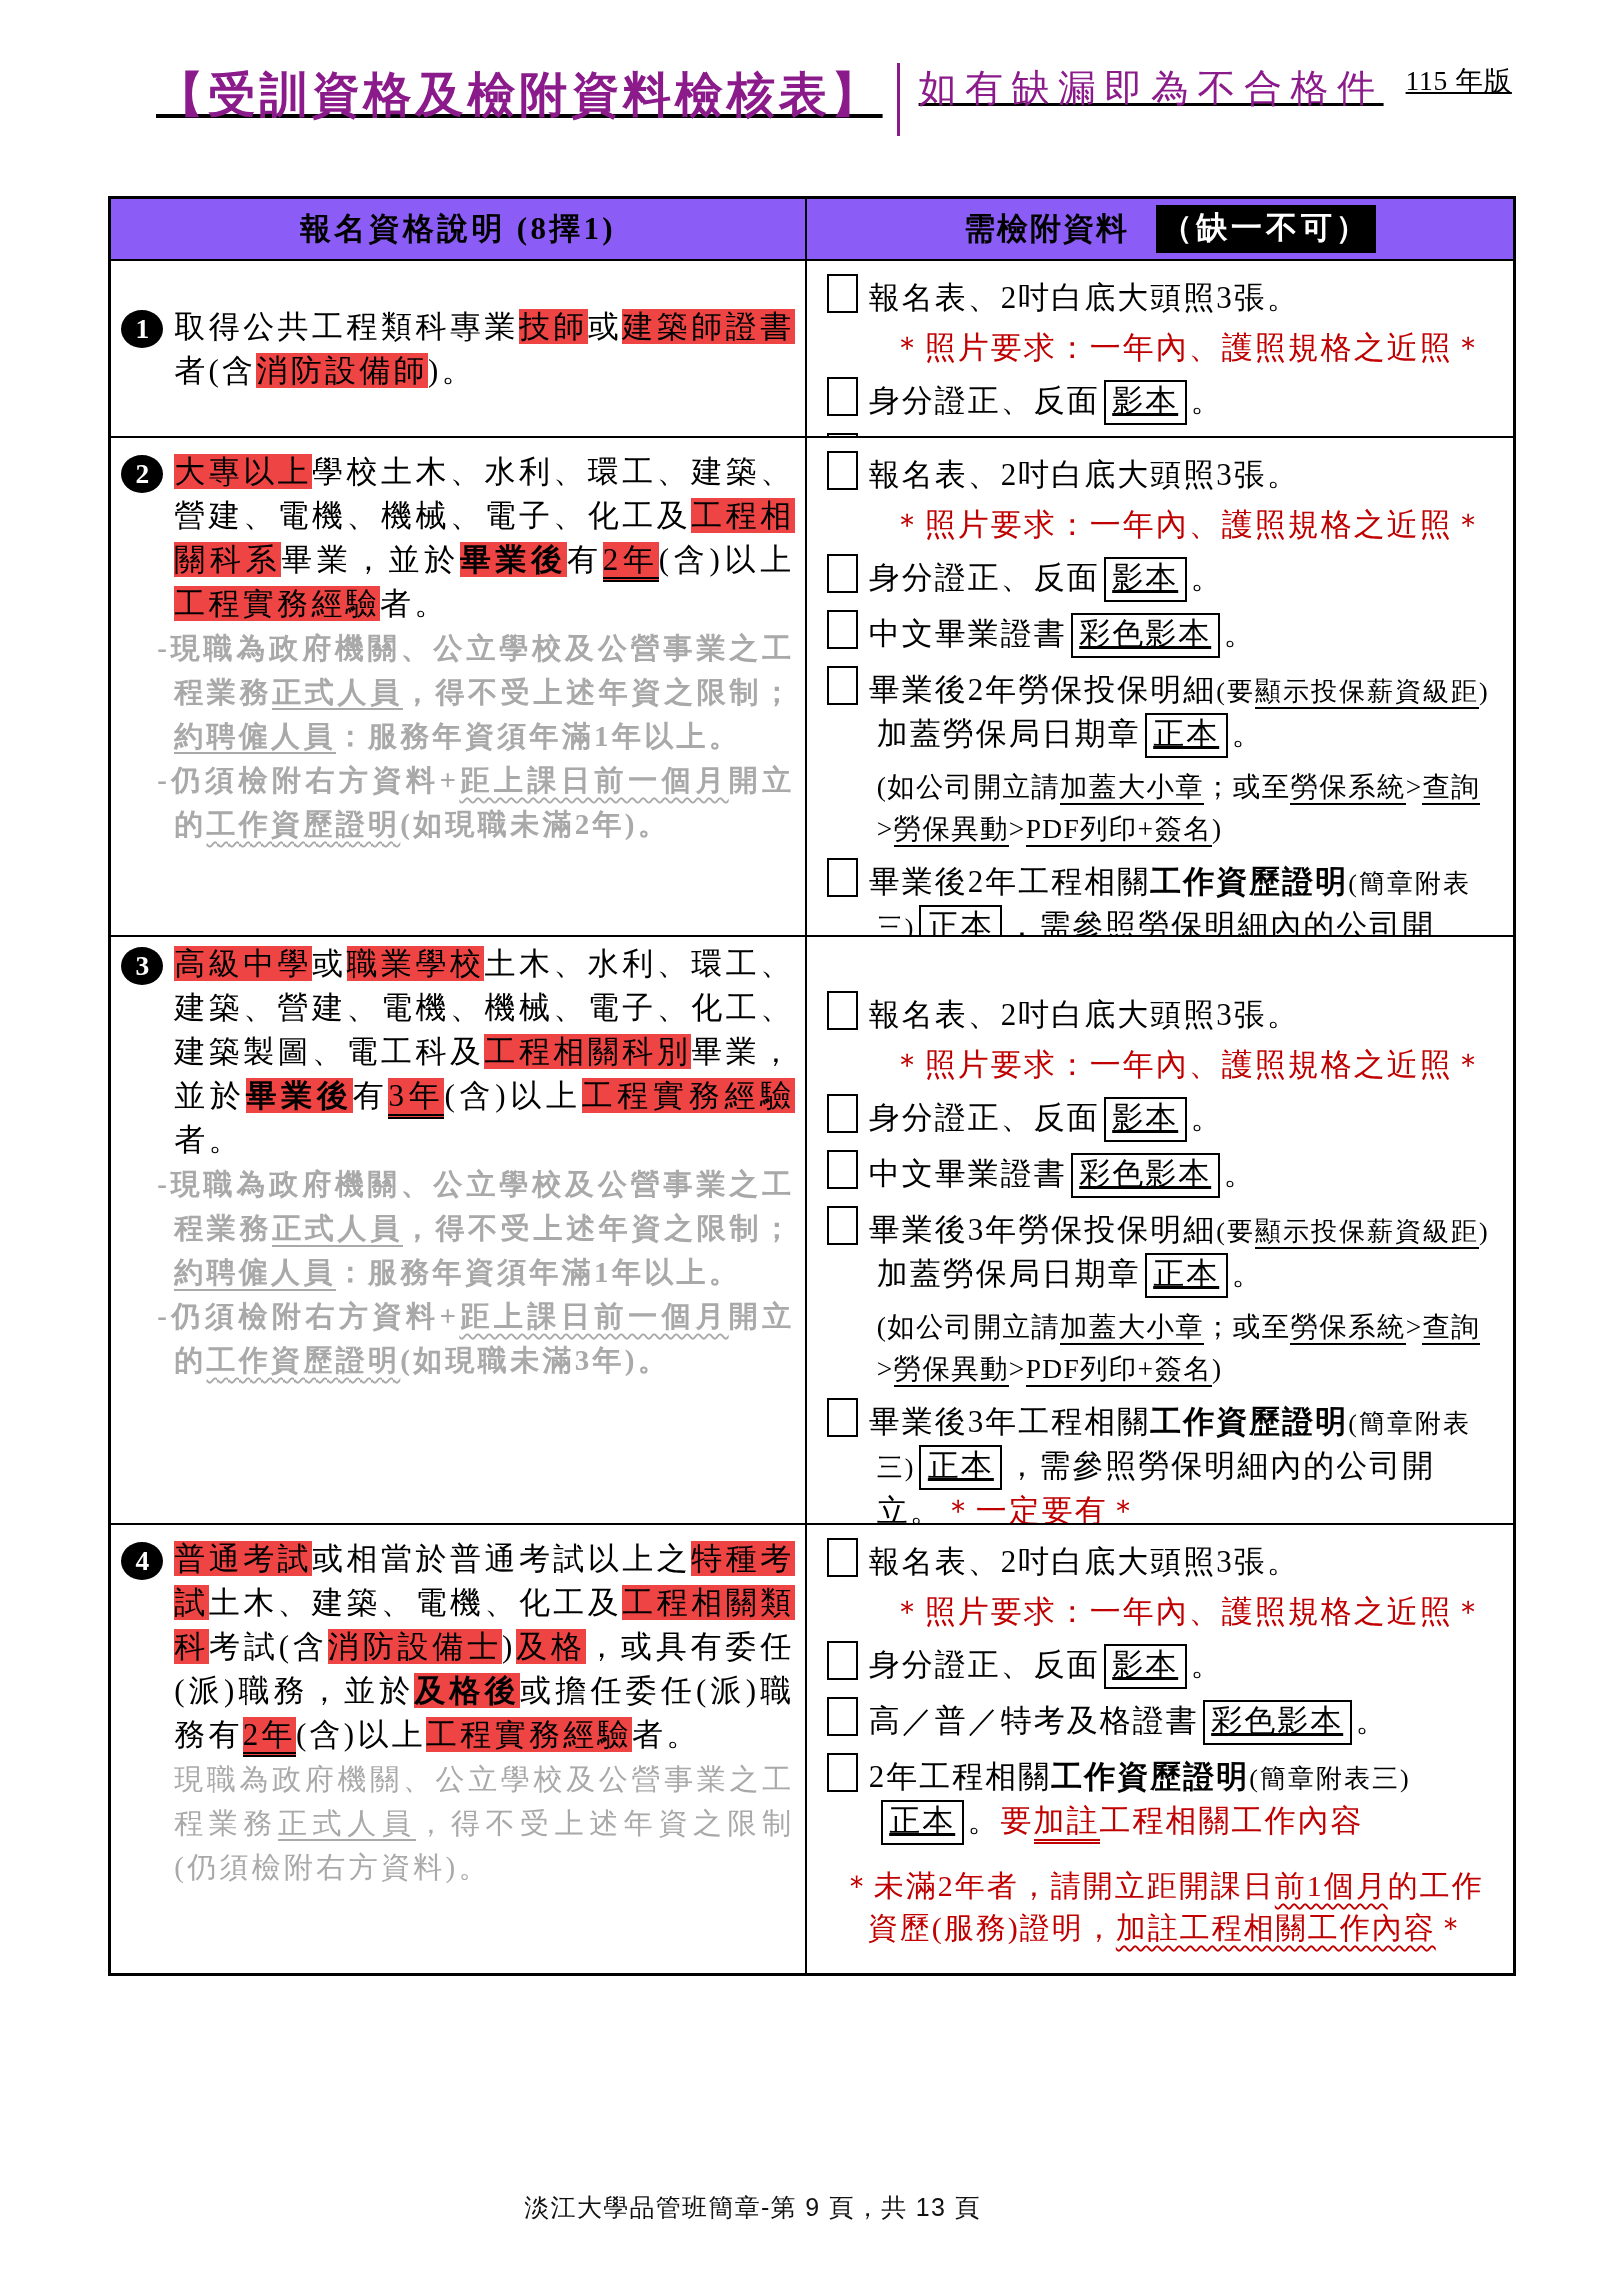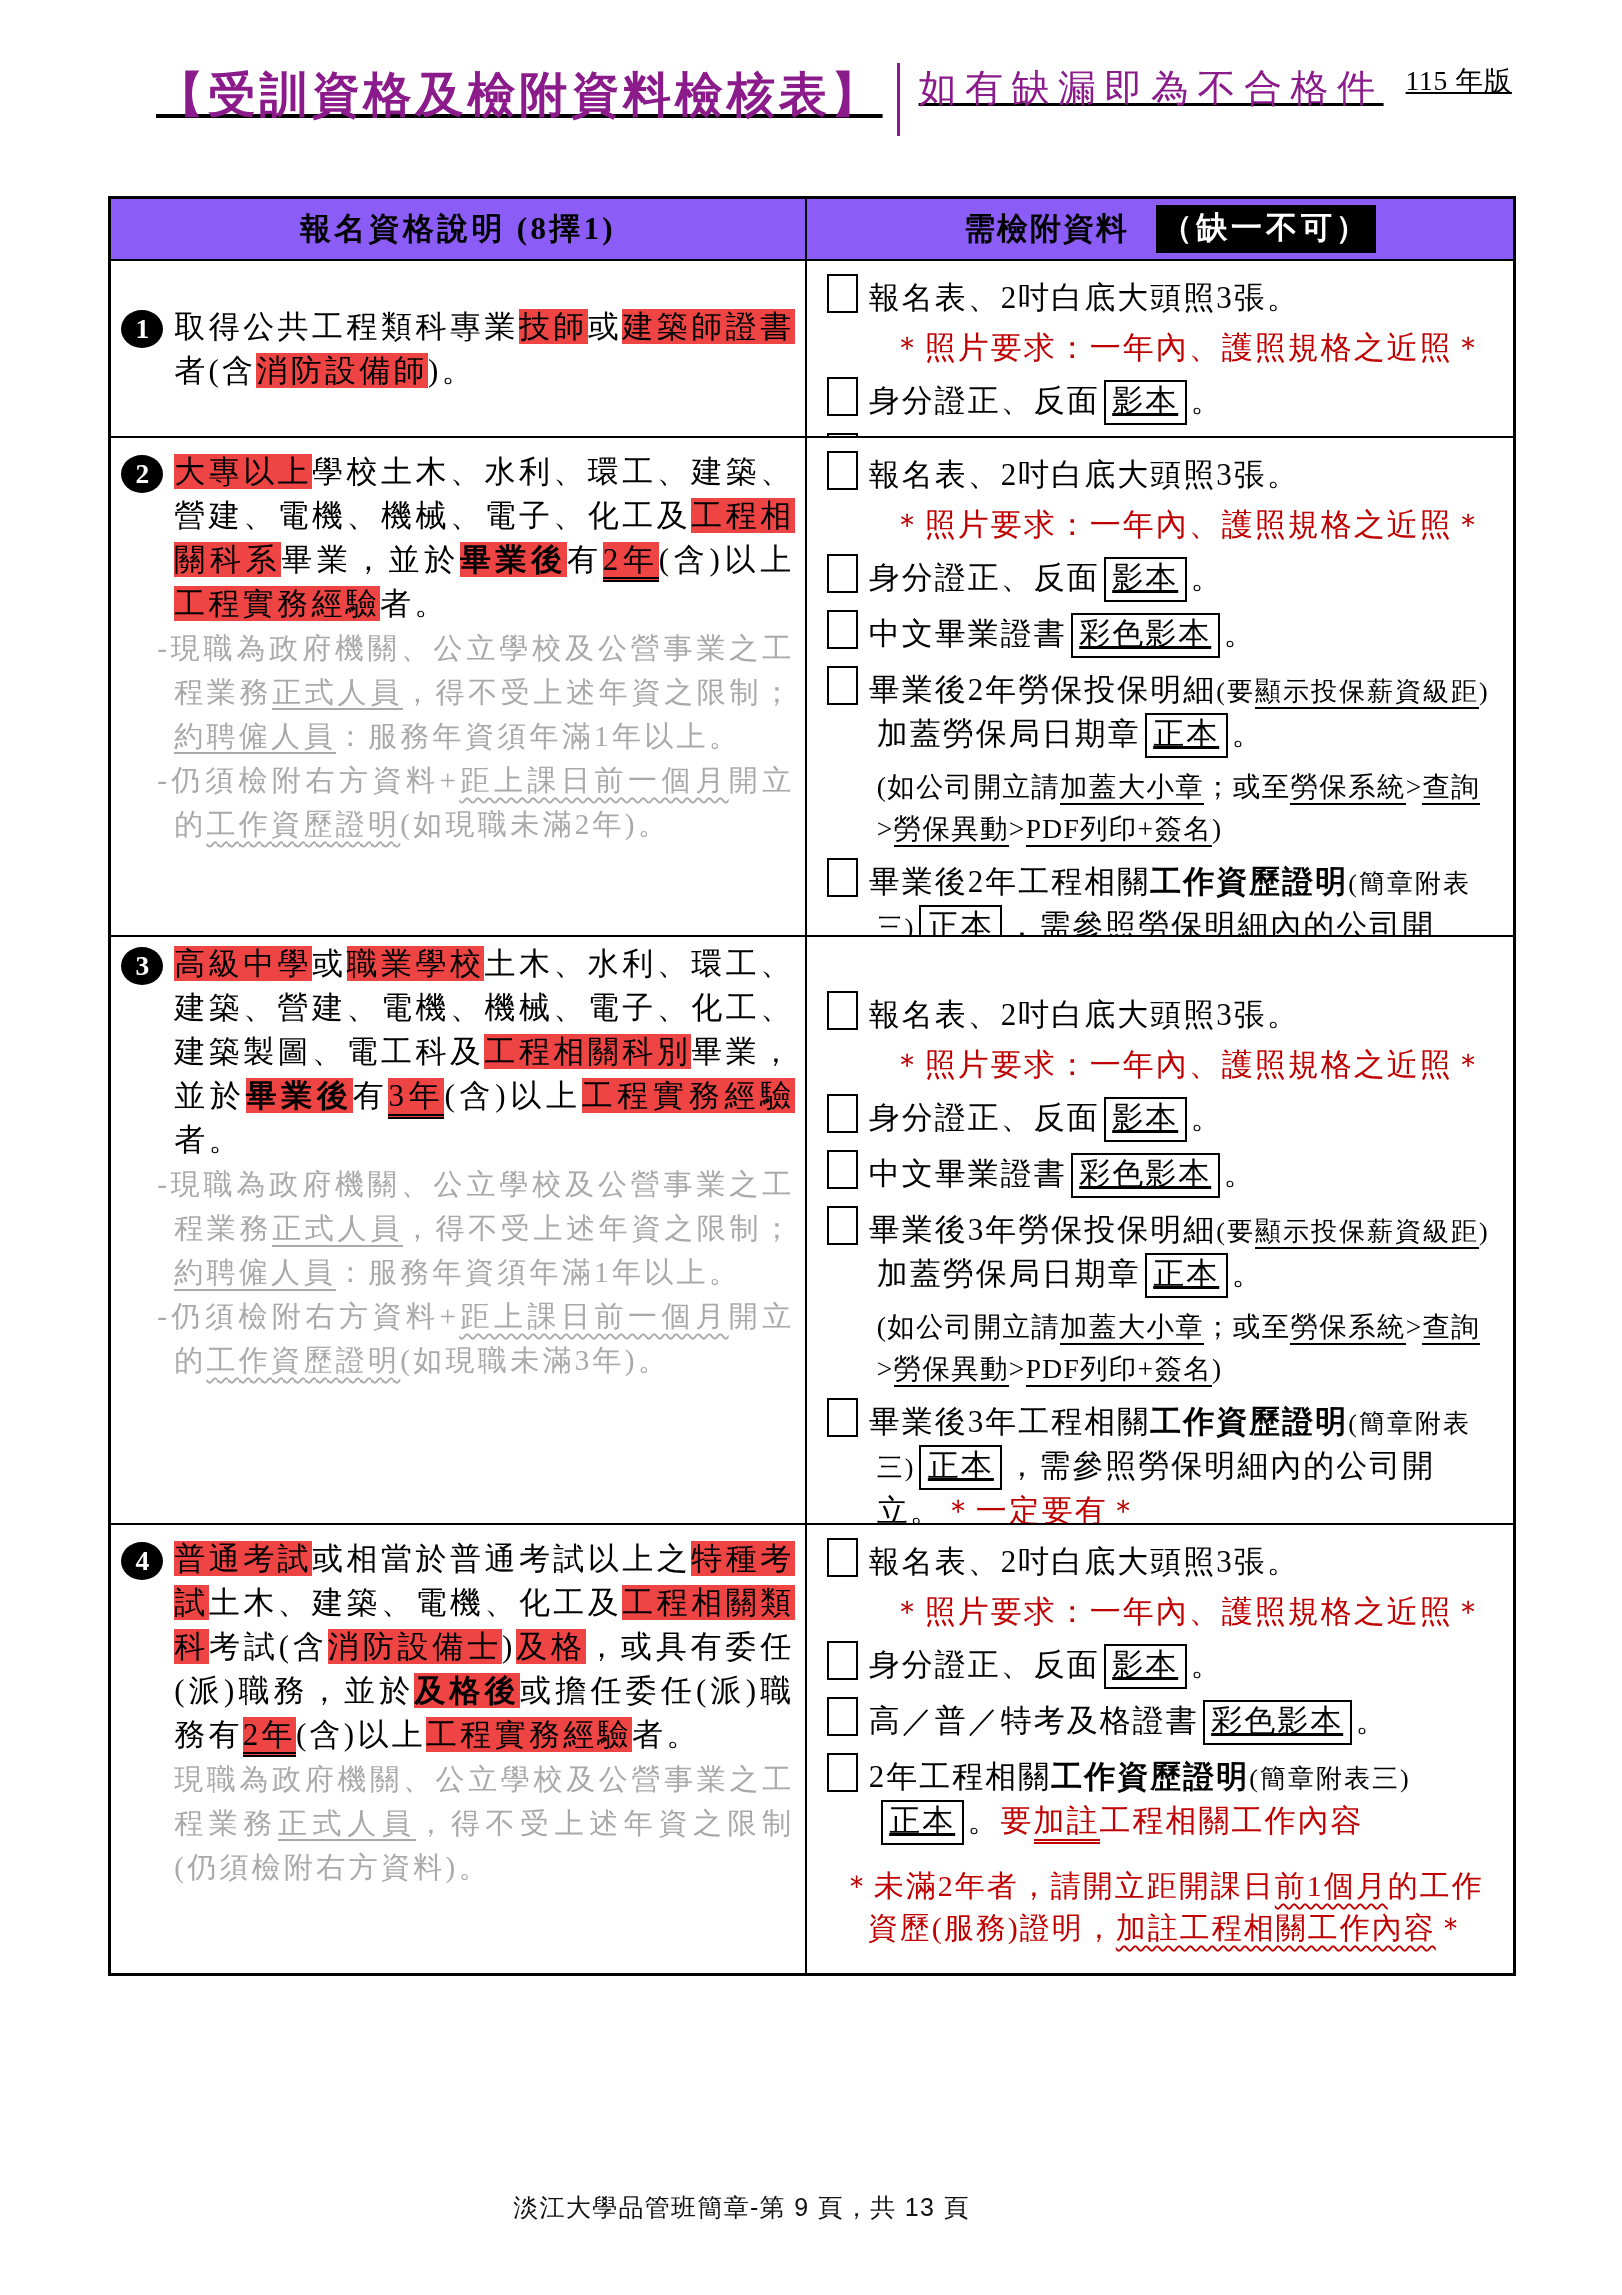--- a/index.html
+++ b/index.html
@@ -31,21 +31,21 @@
   .r1 .cell.left { display:flex; flex-direction:column; justify-content:center; padding-top:0; }
   .r3 .cell.right { padding-top:46px; }
   .r3 .cell.left  { padding-top:5.2px; }
 
   
   .para { margin:0; }
   .para.main { position:relative; padding-left:54px; }
   .nbadge { position:absolute; left:1.3px; top:5.2px; width:42px; height:38px; border-radius:50%;
             background:#000; color:#fff; font-size:27.5px; font-weight:bold;
             display:flex; align-items:center; justify-content:center; letter-spacing:0; text-indent:0; }
-  .para.note  { color:#A9A9A9; font-size:29px; padding-left:54px; text-indent:-17px; }
+  .para.note  { color:#A9A9A9; font-size:29px; padding-left:54px; text-indent:-17px;font-weight:bold; }
   .para.note2 { color:#A9A9A9; font-size:29px; padding-left:54px; }
 
   
   .item { margin:8px; }
   .item.check     { padding-left:50px; text-indent:-50px; }
   .item.photonote { color:#C00000; padding-left:65px; text-indent:0; }
   .item.sub       { font-size:27.5px; padding-left:50px; text-indent:0; letter-spacing:1.3px; }
   .item.rednote   { color:#C00000; padding-left:41px; text-indent:-26px; margin-top:19.6px; font-size:30px; }
   .cb { display:inline-block; width:27.5px; height:35px; border:2px solid #000; margin-right:10.5px;
         vertical-align:-5.2px; background:#fff; text-indent:0; }
@@ -55,21 +55,21 @@
   .hl   { background:#ef4444; }
   .b    { font-weight:bold; }
   .red  { color:#C00000; }
   .small{ font-size:26px; }
   .u    { border-bottom:2px solid currentColor; padding-bottom:0.7px; }
   .du   { border-bottom:5.9px double currentColor; padding-bottom:0.7px; }
   .wavy { text-decoration:underline wavy; text-decoration-thickness:2px; text-underline-offset:6.5px; }
   .box  { border:2px solid #000; padding:0 6.5px 2.6px; margin:0 3.9px; display:inline-block; line-height:1.25; text-indent:0;text-decoration:underline; }
 
   
-  .pfooter { position:absolute; top:2191px; left:5px; width:1473px; text-align:center;
+  .pfooter { position:absolute; top:2191px; left:16px; width:1473px; text-align:center;
              font-family:"Liberation Sans","DejaVu Sans",sans-serif; font-size:25px; letter-spacing:1.3px; color:#111; }
 </style>
 </head>
 <body>
 
 <div class="page">
 
   <header class="titlebar">
     <span class="title">【受訓資格及檢附資料檢核表】</span>
     <span class="tdiv"></span>

